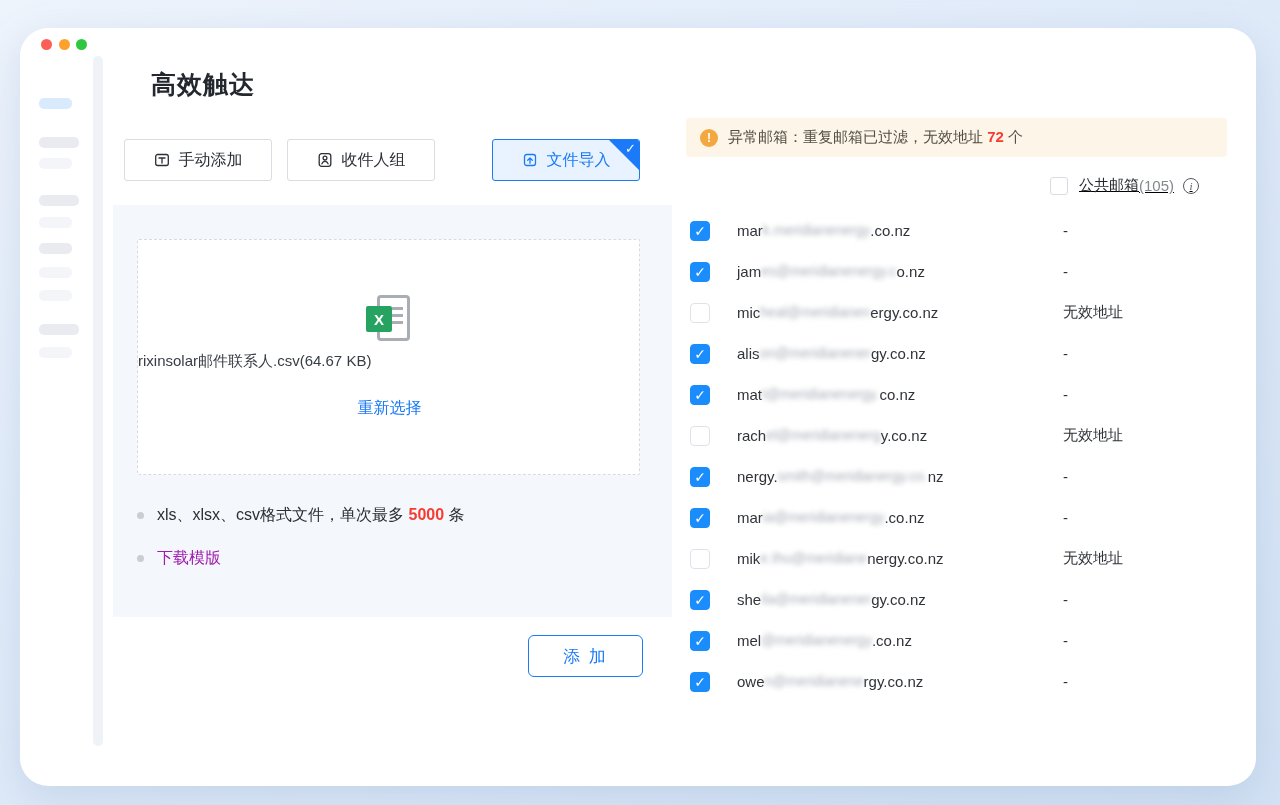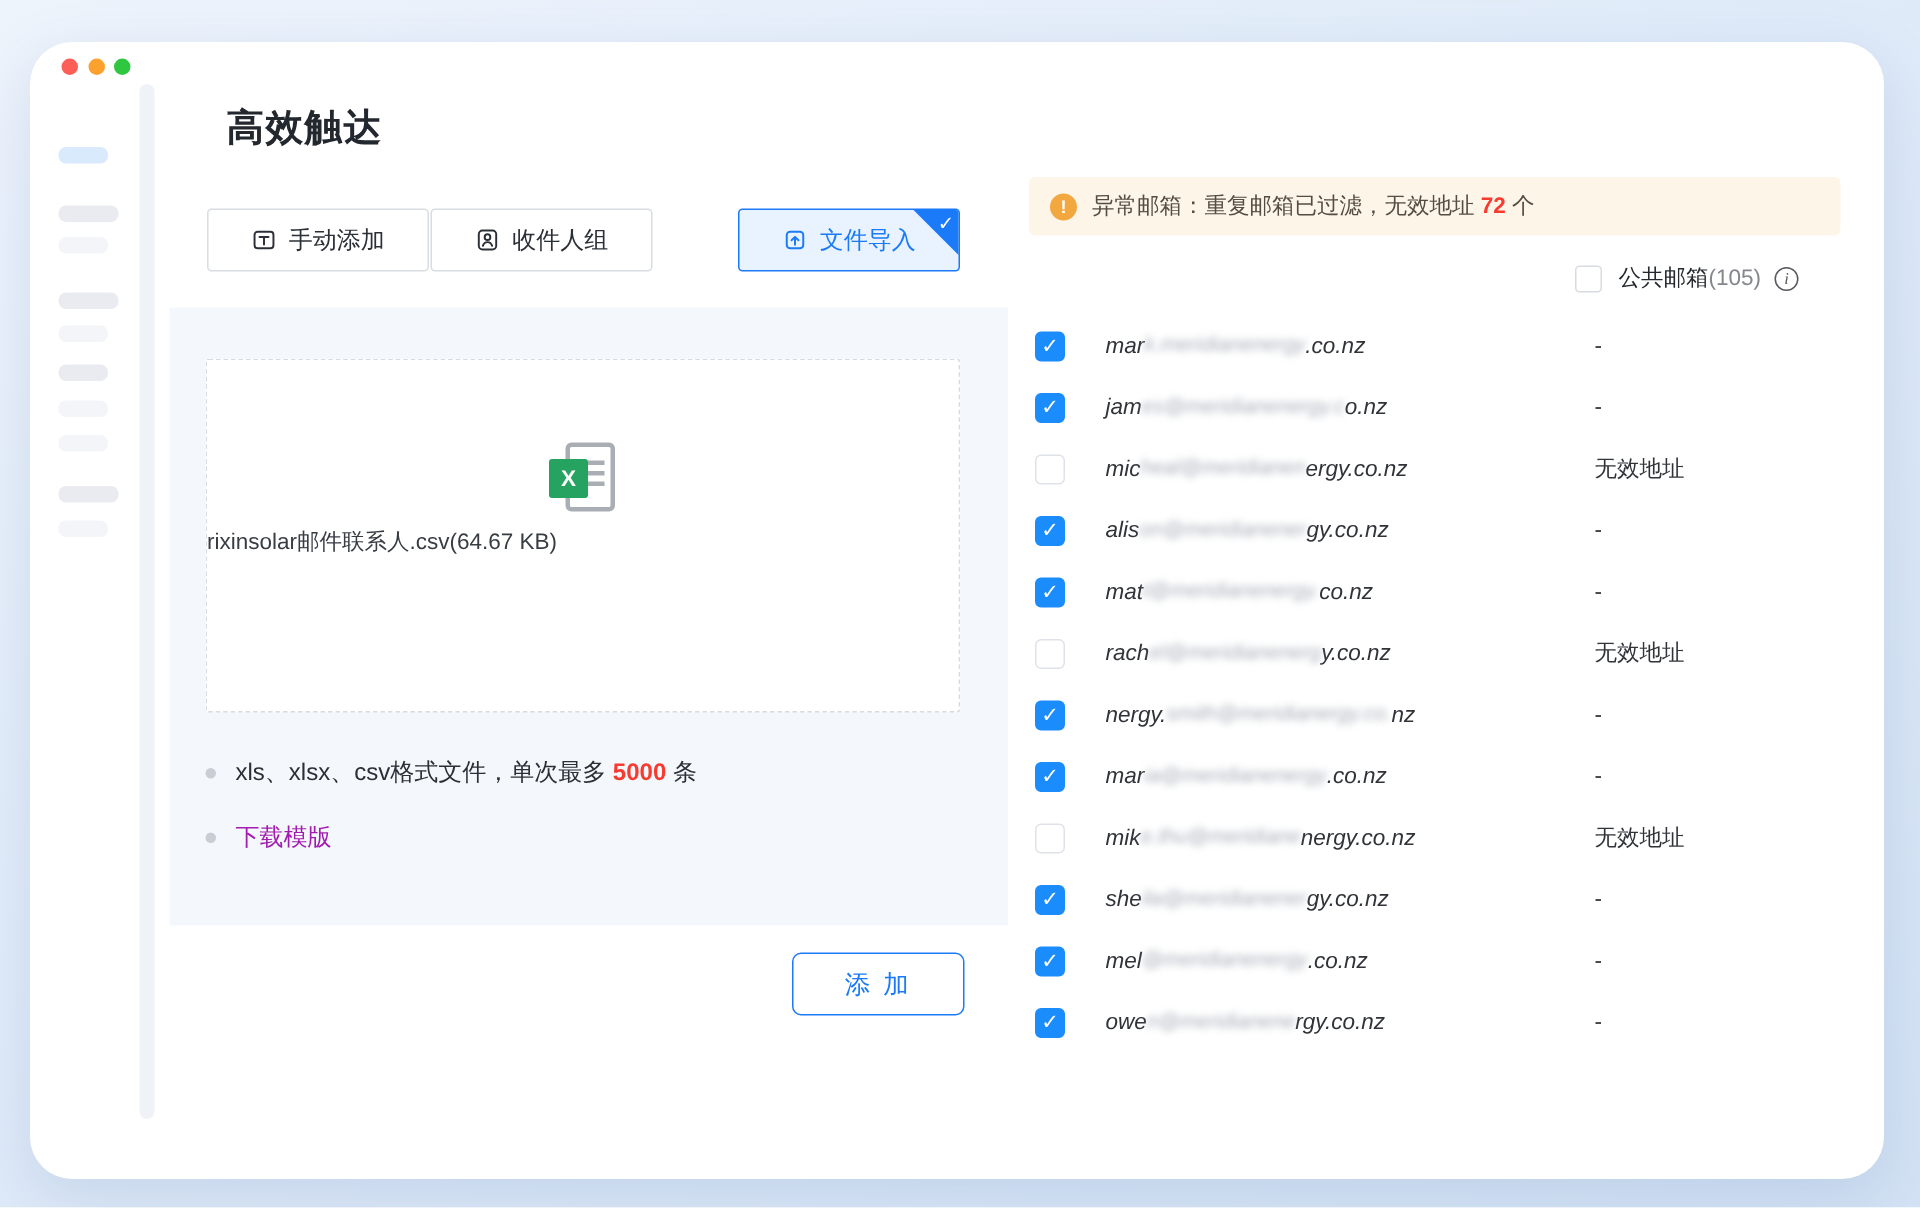--- a/index.html
+++ b/index.html
@@ -70,38 +70,38 @@
 
   .alert { position:absolute; left:686px; top:118px; width:541px; height:39px;
            background:#fdf5e8; border-radius:4px; display:flex; align-items:center;
            font-size:15px; color:#534d42; }
   .alert-icon { width:18px; height:18px; border-radius:50%; background:#f3a73f;
                 color:#fff; font-size:12px; font-weight:700; display:flex;
                 align-items:center; justify-content:center; margin:0 10px 0 14px;
                 flex:0 0 auto; }
 
   .public-row { position:absolute; left:1050px; top:176px; display:flex;
-                align-items:center; font-size:15px; }
+                align-items:center; font-size:15px;text-decoration:underline; }
   .public-cb { width:18px; height:18px; border:1px solid #d8dbe0; border-radius:3px;
                background:#fff; margin-right:11px; cursor:pointer; flex:0 0 auto; }
   .public-label { color:#25292e; }
   .public-count { color:#84878d; }
   .info-icon { width:16px; height:16px; border:1px solid #55585e; border-radius:50%;
                color:#55585e; font-size:11px; line-height:14px; text-align:center;
                margin-left:9px; font-family:"Liberation Serif","DejaVu Serif",serif;
                font-style:italic; cursor:pointer; flex:0 0 auto; }
 
   .contact-list { position:absolute; left:690px; top:210px; width:545px; }
   .contact-row { position:relative; height:41px; display:flex; align-items:center; }
   .cb { width:20px; height:20px; border-radius:4px; border:1px solid #dfe2e8;
         background:#fff; flex:0 0 auto; cursor:pointer;
         display:flex; align-items:center; justify-content:center;
         color:#fff; font-size:14px; font-weight:700; }
   .cb.checked { background:#1b8cfb; border-color:#1b8cfb; }
-  .email { margin-left:27px; font-size:15px; color:#303338; white-space:nowrap;font-style:italic; }
+  .email { margin-left:27px; font-size:15px; color:#303338; white-space:nowrap; }
   .em-middle { display:inline-block; color:#a8aeb8; filter:blur(2.6px);
                font-size:14px; transform:translateY(-1px); }
   .status { position:absolute; left:373px; font-size:15px; color:#303338; }
 </style>
 </head>
 <body>
 
 <div id="app">
 
   <div class="window"></div>
@@ -118,21 +118,21 @@
   <div class="sbar dk" style="top:243px;width:33px"></div>
   <div class="sbar lt" style="top:267px;width:33px"></div>
   <div class="sbar lt" style="top:290px;width:33px"></div>
   <div class="sbar dk" style="top:324px;width:40px"></div>
   <div class="sbar lt" style="top:347px;width:33px"></div>
 
   <div class="side-divider"></div>
 
   <h1 class="page-title">高效触达</h1>
 
-  <div class="tab" style="left:138px">
+  <div class="tab" style="left:124px">
     <svg width="16" height="16" viewBox="0 0 16 16" fill="none" stroke="currentColor" stroke-width="1.3" stroke-linecap="round">
       <rect x="1.7" y="2.5" width="12.6" height="11" rx="2"></rect>
       <path d="M5 6h6 M8 6v5"></path>
     </svg>
     <span>手动添加</span>
   </div>
 
   <div class="tab" style="left:287px">
     <svg width="16" height="16" viewBox="0 0 16 16" fill="none" stroke="currentColor" stroke-width="1.3" stroke-linecap="round">
       <rect x="2.2" y="1.7" width="11.6" height="12.6" rx="2.4"></rect>
@@ -156,20 +156,21 @@
     <div class="dashed-box">
       <div class="excel-icon">
         <div class="excel-doc">
           <span class="excel-line" style="top:9px"></span>
           <span class="excel-line" style="top:16px"></span>
           <span class="excel-line" style="top:23px"></span>
         </div>
         <div class="excel-green">X</div>
       </div>
       <div class="file-name">rixinsolar邮件联系人.csv(64.67 KB)</div>
+      <div class="reselect">重新选择</div>
     </div>
 
     <div class="note-row" style="top:300px">
       <span class="note-dot"></span>
       <span>
         <span>xls、xlsx、csv格式文件，单次最多 </span><span class="red">5000</span><span> 条</span>
       </span>
     </div>
 
     <div class="note-row" style="top:343px">

